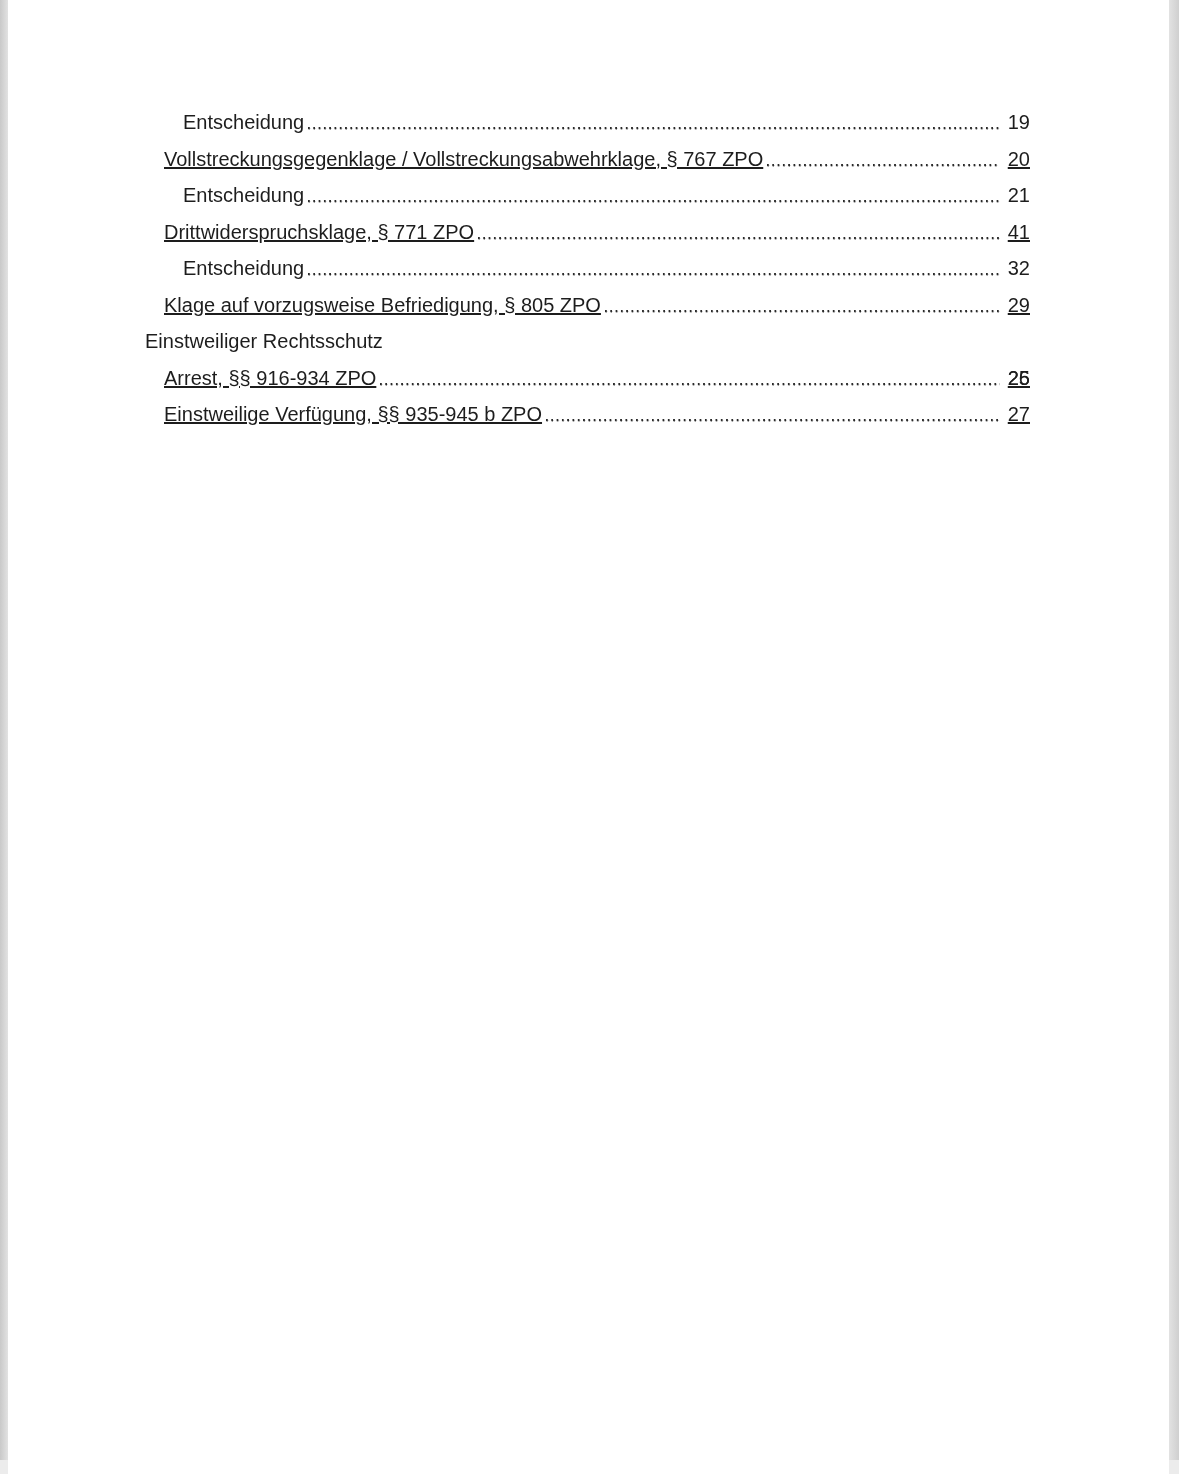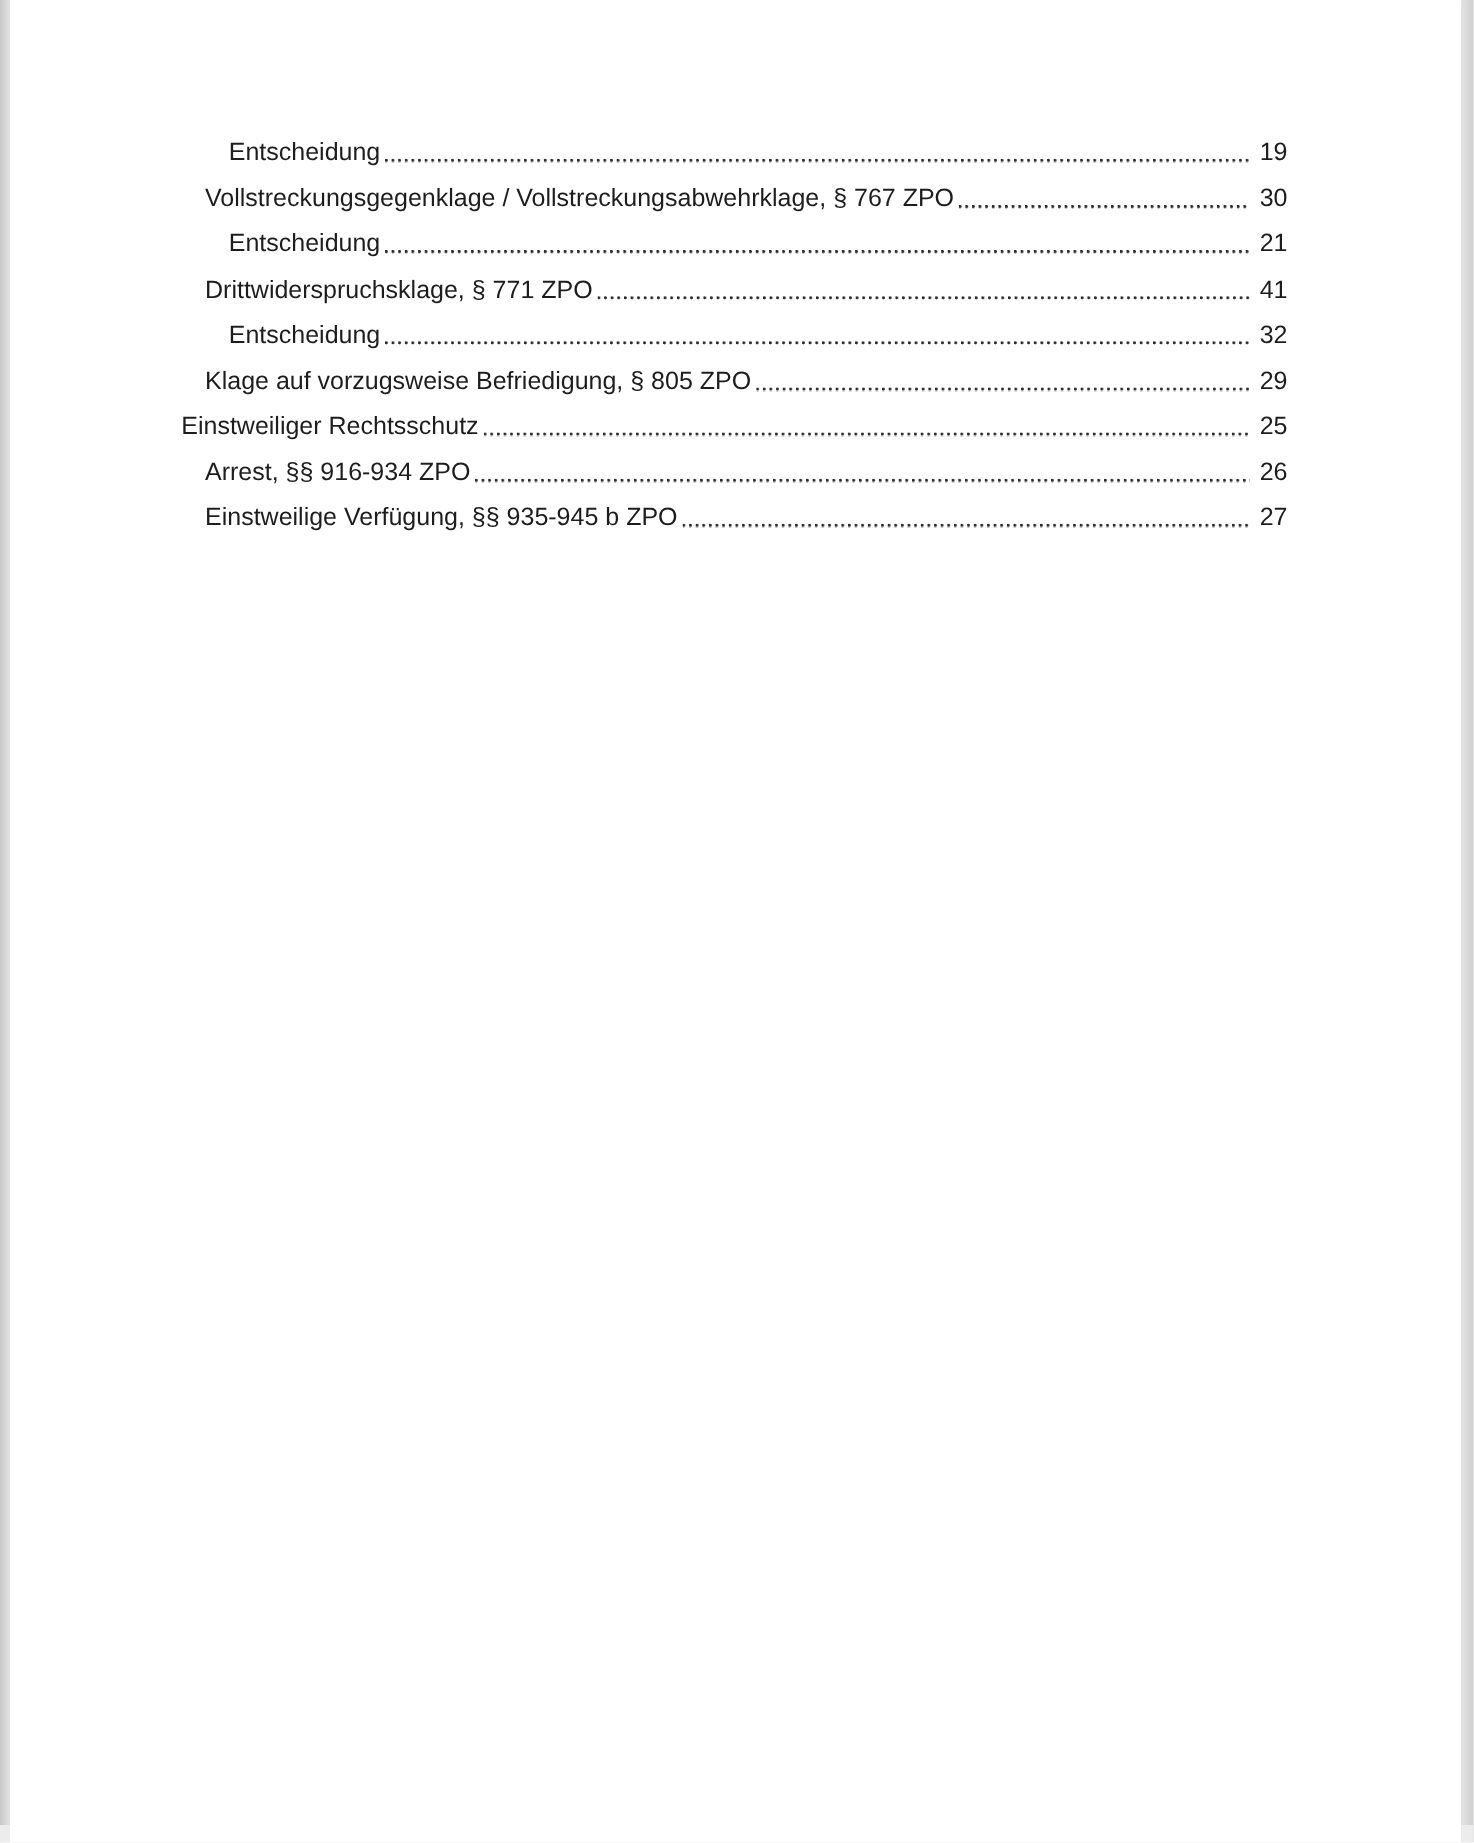--- a/index.html
+++ b/index.html
@@ -56,22 +56,22 @@
     color: var(--text-color, #1d1d1d);
     font-size: 20px;
   }
   .toc-row {
     display: flex;
     height: 36.5px;
     line-height: 36.5px;
     white-space: nowrap;
     cursor: pointer;
   }
-  .toc-row.level-1 { padding-left: 0; }
-  .toc-row.level-2 { padding-left: 19px; }
+  .toc-row.level-1 { padding-left: 0; flex-direction: column; }
+  .toc-row.level-2 { padding-left: 19px; text-decoration: underline; }
   .toc-row.level-3 { padding-left: 38px; }
 
   .toc-label {
     flex: 0 0 auto;
   }
   .toc-leader {
     flex: 1 1 auto;
     margin: 0 6px 0 4px;
     background-image: radial-gradient(circle at 1px 1px, var(--dot-color, #2b2b2b) 0.95px, transparent 1.3px);
     background-size: 5.3px 2.5px;
@@ -90,21 +90,21 @@
 <div class="page">
   <div class="toc" id="toc">
       <div class="toc-row level-3">
         <span class="toc-label">Entscheidung</span>
         <span class="toc-leader"></span>
         <span class="toc-pagenum">19</span>
       </div>
       <div class="toc-row level-2">
         <span class="toc-label">Vollstreckungsgegenklage / Vollstreckungsabwehrklage, § 767 ZPO</span>
         <span class="toc-leader"></span>
-        <span class="toc-pagenum">30</span>
+        <span class="toc-pagenum">20</span>
       </div>
       <div class="toc-row level-3">
         <span class="toc-label">Entscheidung</span>
         <span class="toc-leader"></span>
         <span class="toc-pagenum">21</span>
       </div>
       <div class="toc-row level-2">
         <span class="toc-label">Drittwiderspruchsklage, § 771 ZPO</span>
         <span class="toc-leader"></span>
         <span class="toc-pagenum">41</span>

